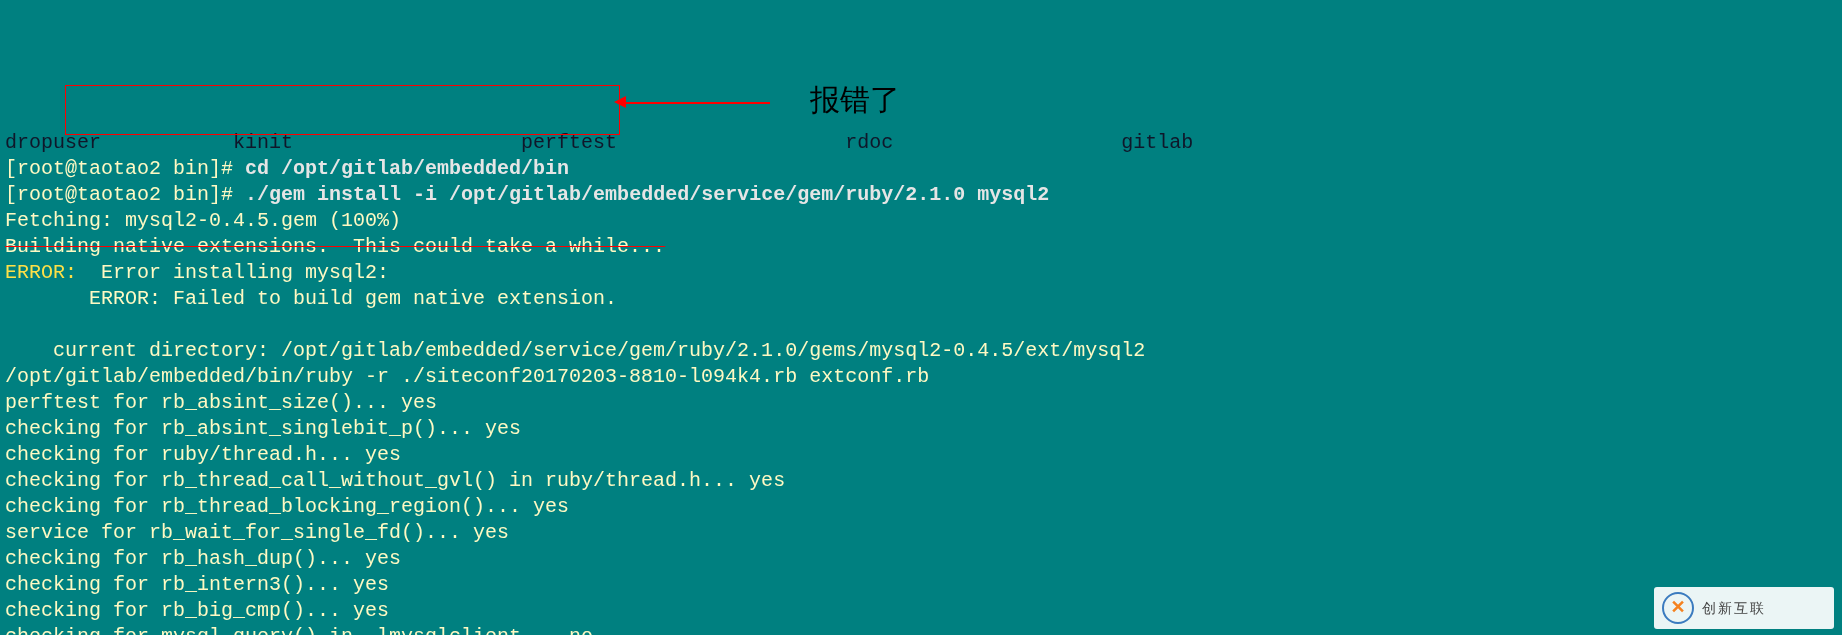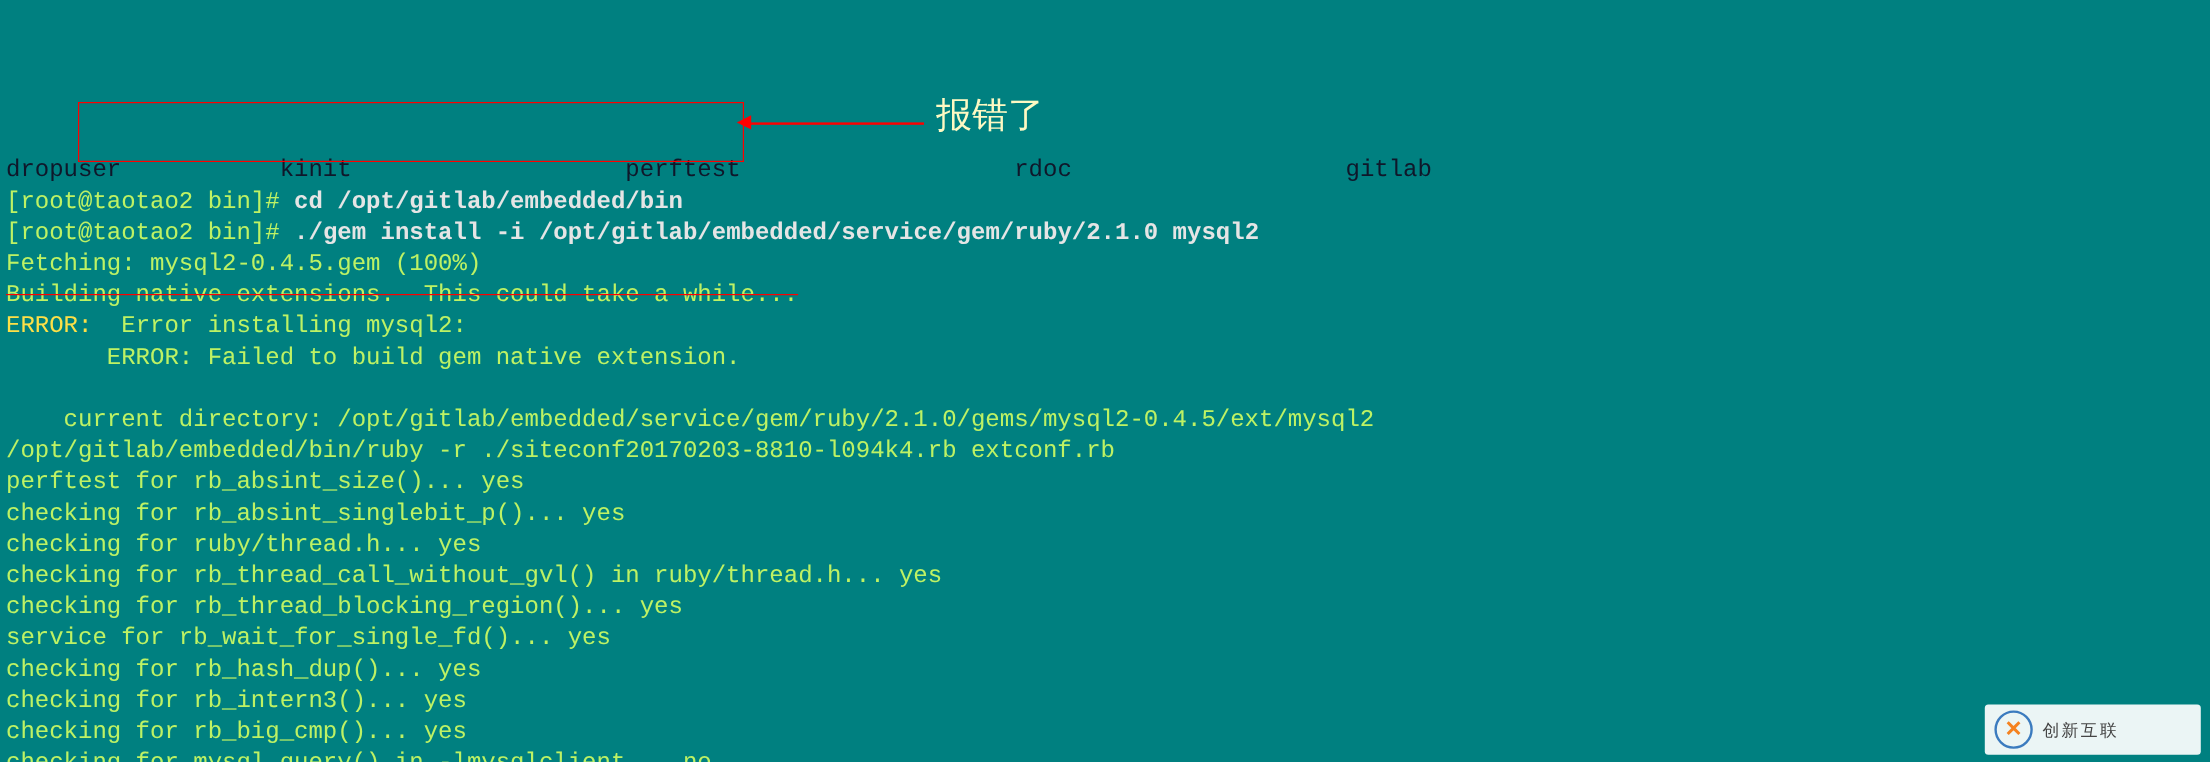--- a/index.html
+++ b/index.html
@@ -11,21 +11,21 @@
       color: #ffffff;
       width: 1842px;
       height: 635px;
       overflow: hidden;
       position: relative;
       white-space: pre;
     }
     .terminal {
       padding: 0 5px;
     }
-    .cyan { color: #bef264; }
+    .cyan { color: #fef9c3; }
     .yellow { color: #fde047; }
     .red { color: #0f172a; }
     .bwhite { color: #e5e5e5; font-weight: bold; }
     .strike { text-decoration: line-through; text-decoration-color: #ff0000; text-decoration-thickness: 1px; }
     .error-box {
       position: absolute;
       top: 85px;
       left: 65px;
       width: 555px;
       height: 50px;
@@ -45,24 +45,24 @@
       top: 96px;
       left: 614px;
       width: 0; height: 0;
       border-top: 6px solid transparent;
       border-bottom: 6px solid transparent;
       border-right: 12px solid #ff0000;
     }
     .cn-annotation {
       position: absolute;
       top: 80px;
-      left: 780px;
-      font-family: Liberation Mono, monospace;
+      left: 810px;
+      font-family: Liberation Sans, sans-serif;
       font-size: 30px;
-      color: #fef9c3;
+      color: #000000;
       white-space: nowrap;
     }
     .watermark {
       position: absolute;
       right: 8px;
       bottom: 6px;
       width: 180px;
       height: 42px;
       background: rgba(255,255,255,0.92);
       border-radius: 3px;

